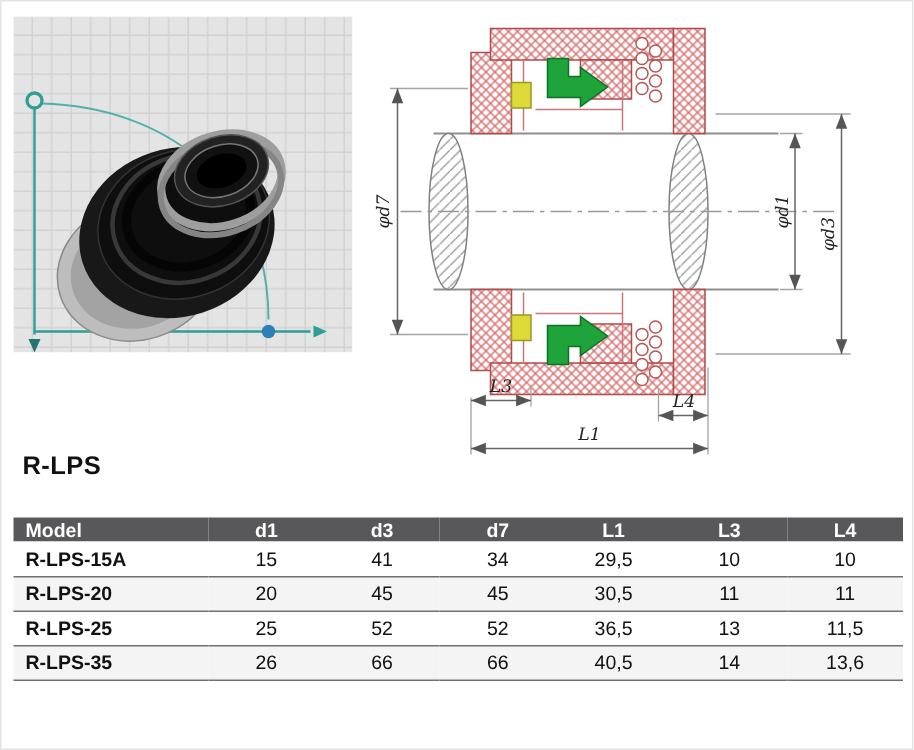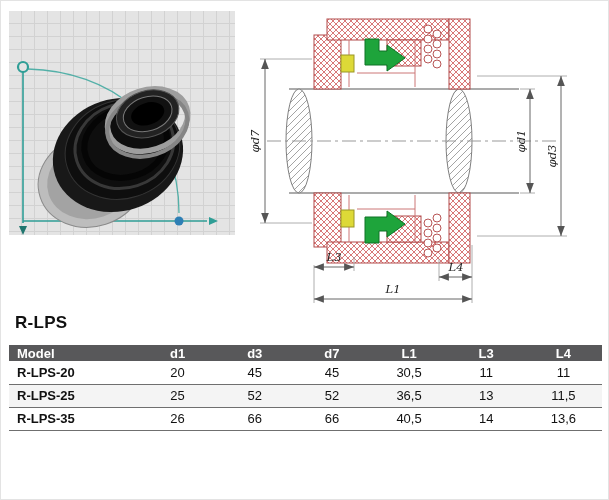--- a/index.html
+++ b/index.html
@@ -3,21 +3,21 @@
 <meta charset="utf-8">
 <style>
   * { margin:0; padding:0; box-sizing:border-box; }
   html,body { background:#fff; }
   body { font-family:"Liberation Sans", sans-serif; }
   #page { position:relative; width:609px; height:500px; background:#fff; border:1px solid #e3e3e3; overflow:hidden; }
 
   #photo   { position:absolute; left:8px;  top:10px; }
   #drawing { position:absolute; left:236px; top:8px; }
 
-  #series-title { position:absolute; left:14px; top:312px; font-size:17px; font-weight:bold; color:#111; letter-spacing:0.3px; }
+  #series-title { position:absolute; left:14px; top:300px; font-size:17px; font-weight:bold; color:#111; letter-spacing:0.3px; }
 
   #spec-table { position:absolute; left:8px; top:344px; width:593px; border-collapse:collapse; table-layout:fixed; font-size:13px; color:#111; }
   #spec-table col.model { width:130px; }
   #spec-table thead th { background:#58585a; color:#fff; font-weight:bold; height:16px; padding:0 8px; text-align:center; }
   #spec-table thead th:first-child { text-align:left; }
   #spec-table tbody td { height:23px; padding:0 8px; text-align:center; border-bottom:1px solid #6f6f6f; background:#fff; }
   #spec-table tbody tr:nth-child(even) td { background:#f4f4f4; }
   #spec-table tbody td:first-child { text-align:left; font-weight:bold; }
 
   .dimtext { font-family:"DejaVu Serif", serif; font-style:italic; font-size:11.5px; fill:#222; }
@@ -170,20 +170,29 @@
         <th>d1</th>
         <th>d3</th>
         <th>d7</th>
         <th>L1</th>
         <th>L3</th>
         <th>L4</th>
       </tr>
     </thead>
     <tbody>
       <tr>
+        <td>R-LPS-15A</td>
+        <td>15</td>
+        <td>41</td>
+        <td>34</td>
+        <td>29,5</td>
+        <td>10</td>
+        <td>10</td>
+      </tr>
+      <tr>
         <td>R-LPS-20</td>
         <td>20</td>
         <td>45</td>
         <td>45</td>
         <td>30,5</td>
         <td>11</td>
         <td>11</td>
       </tr>
       <tr>
         <td>R-LPS-25</td>

